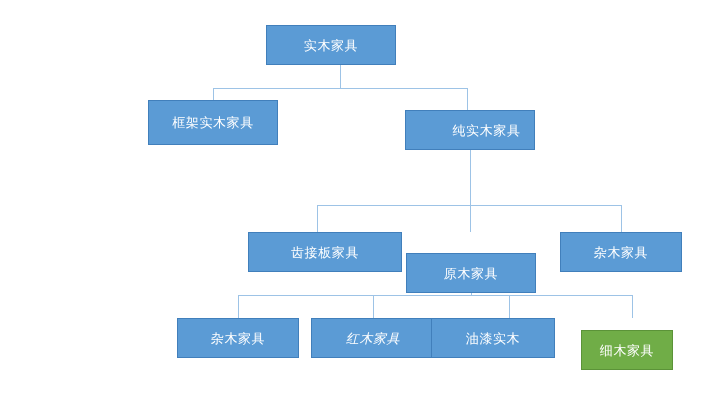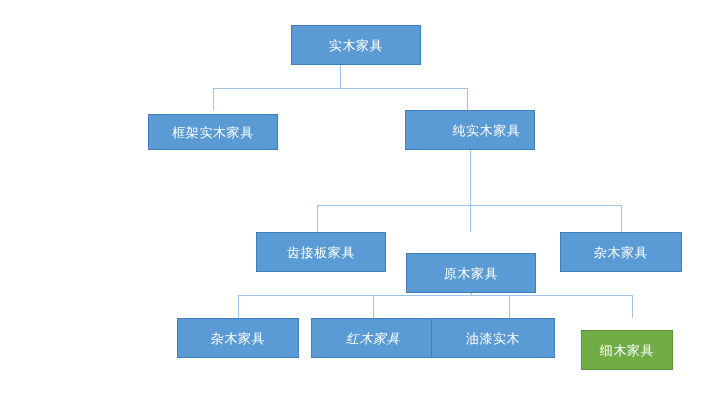--- a/index.html
+++ b/index.html
@@ -67,30 +67,30 @@
       <path d="M 621 205 L 621 232" stroke="#9DC3E6" stroke-width="1" fill="none" shape-rendering="crispEdges"></path>
       <path d="M 471 272 L 471 295" stroke="#9DC3E6" stroke-width="1" fill="none" shape-rendering="crispEdges"></path>
       <path d="M 238 295 L 632 295" stroke="#9DC3E6" stroke-width="1" fill="none" shape-rendering="crispEdges"></path>
       <path d="M 238 295 L 238 318" stroke="#9DC3E6" stroke-width="1" fill="none" shape-rendering="crispEdges"></path>
       <path d="M 373 295 L 373 318" stroke="#9DC3E6" stroke-width="1" fill="none" shape-rendering="crispEdges"></path>
       <path d="M 509 295 L 509 318" stroke="#9DC3E6" stroke-width="1" fill="none" shape-rendering="crispEdges"></path>
       <path d="M 632 295 L 632 318" stroke="#9DC3E6" stroke-width="1" fill="none" shape-rendering="crispEdges"></path>
     </svg>
 
   <div id="nodes">
-      <div class="node blue" style="left: 291px; top: 25px; width: 130px; height: 40px;">
+      <div class="node blue" style="left: 266px; top: 25px; width: 130px; height: 40px;">
         <span>实木家具</span>
       </div>
-      <div class="node blue" style="left: 148px; top: 114px; width: 130px; height: 36px; align-items: center;">
+      <div class="node blue" style="left: 148px; top: 100px; width: 130px; height: 45px; align-items: center;">
         <span>框架实木家具</span>
       </div>
       <div class="node blue" style="left: 405px; top: 110px; width: 130px; height: 40px; padding-left: 33px;">
         <span>纯实木家具</span>
       </div>
-      <div class="node blue" style="left: 256px; top: 232px; width: 130px; height: 40px;">
+      <div class="node blue" style="left: 248px; top: 232px; width: 154px; height: 40px;">
         <span>齿接板家具</span>
       </div>
       <div class="node blue" style="left: 406px; top: 232px; width: 130px; height: 40px; margin-top: 21px;">
         <span>原木家具</span>
       </div>
       <div class="node blue" style="left: 560px; top: 232px; width: 122px; height: 40px;">
         <span>杂木家具</span>
       </div>
       <div class="node blue" style="left: 177px; top: 318px; width: 122px; height: 40px;">
         <span>杂木家具</span>

